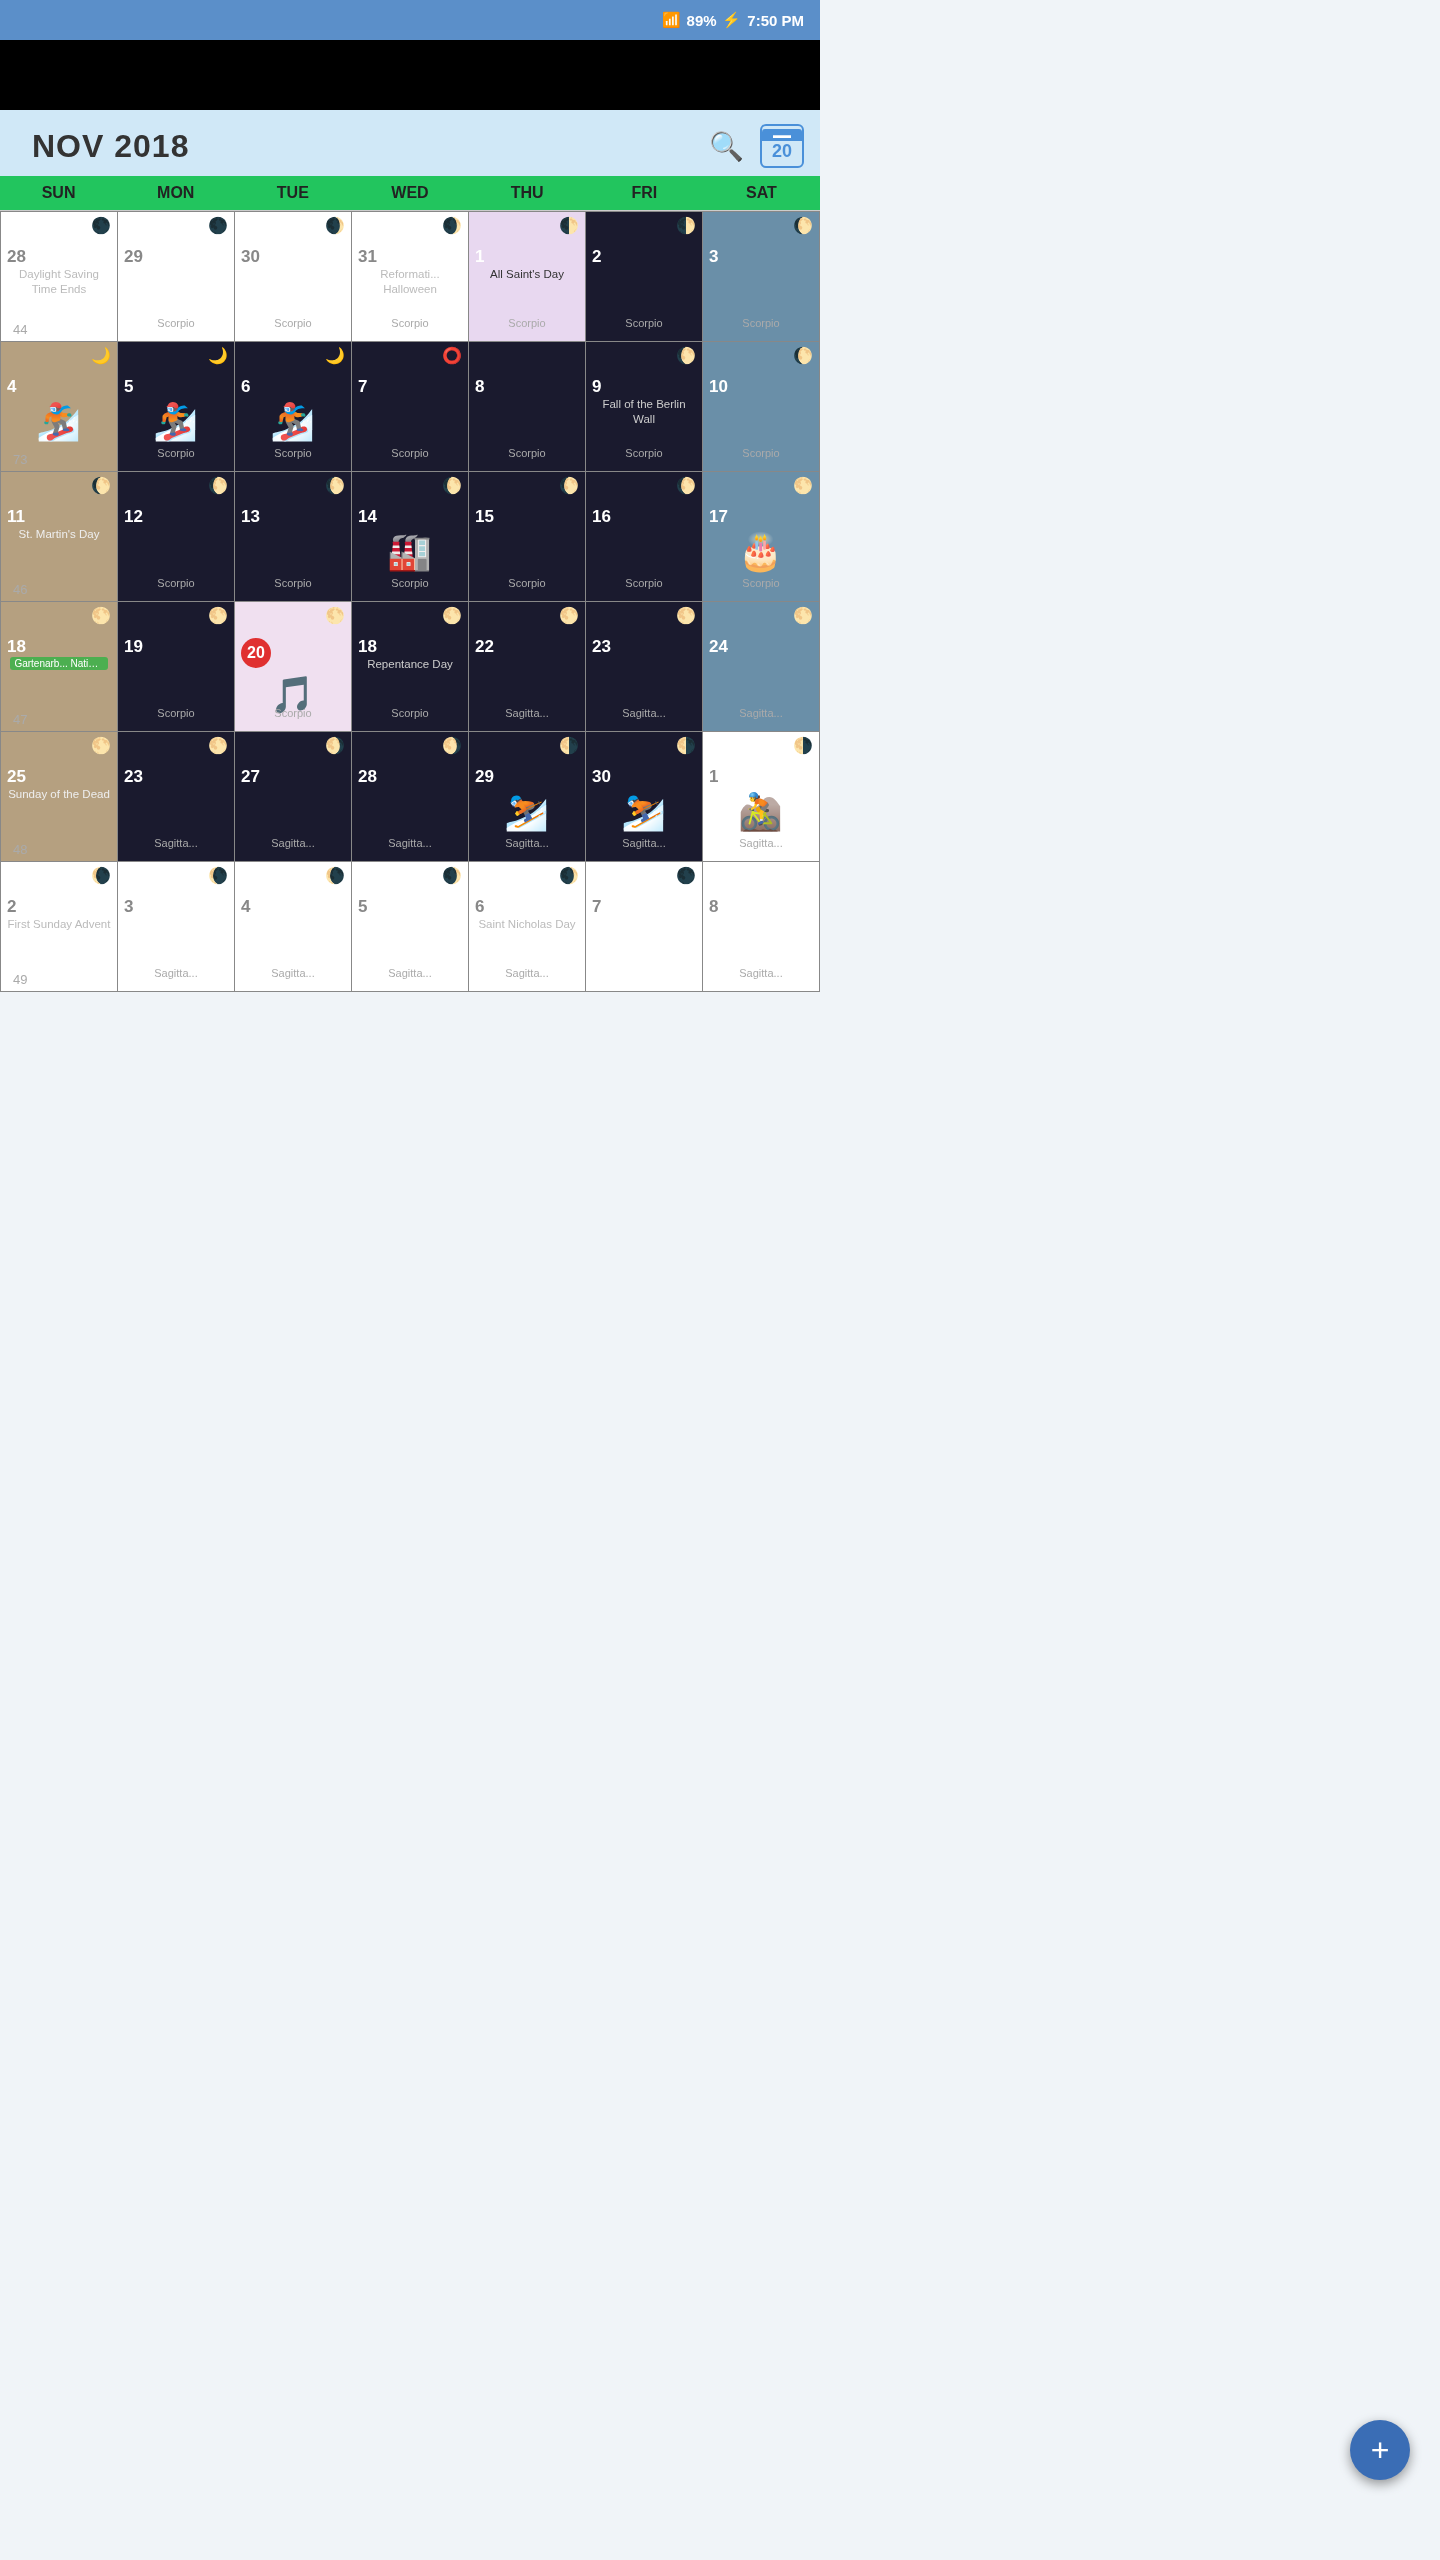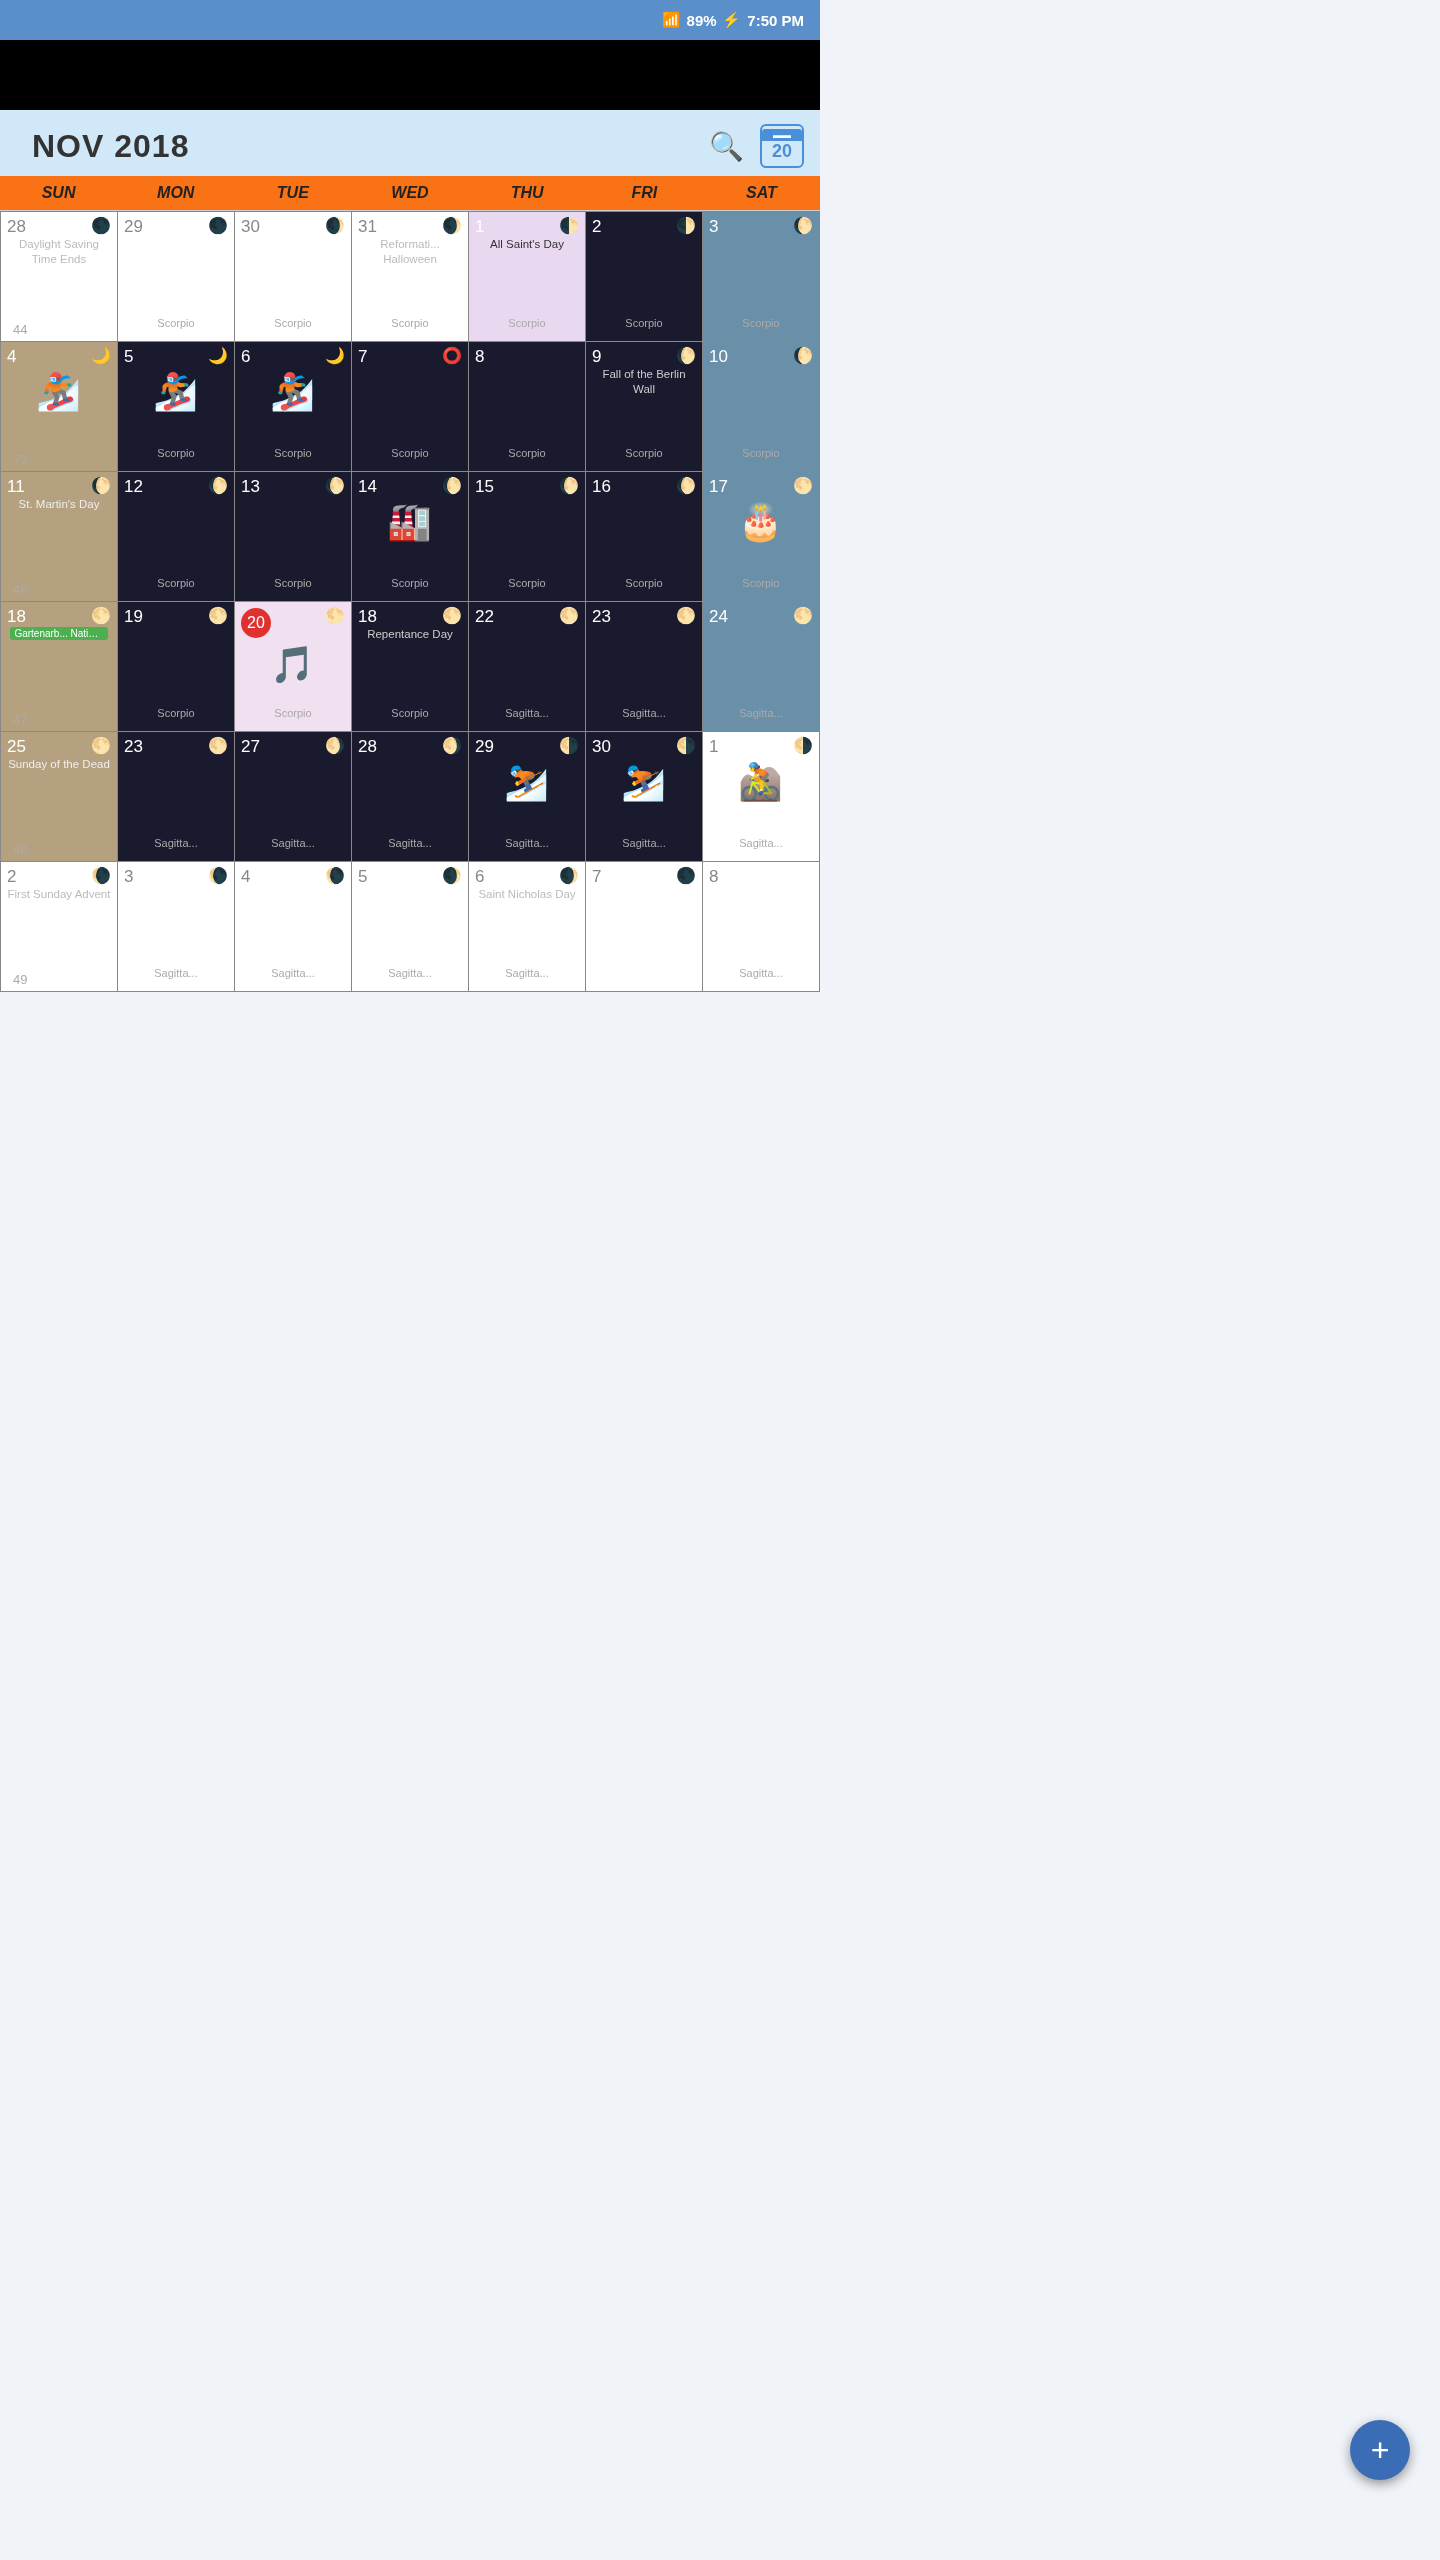--- a/index.html
+++ b/index.html
@@ -66,23 +66,22 @@
       justify-content: center;
       color: #4a90d9;
     }
     .calendar-icon-box .cal-top { font-size: 9px; background: #4a90d9; color: white; width: 100%; text-align: center; border-radius: 3px 3px 0 0; padding: 1px 0; }
     .calendar-icon-box .cal-num { font-size: 18px; font-weight: bold; line-height: 1.2; }
 
     
     .day-headers {
       display: grid;
       grid-template-columns: repeat(7, 1fr);
-      background: #f97316;
+      background: #22c55e;
       border-bottom: 1px solid #ccc;
-      font-style: italic;
     }
     .day-header {
       text-align: center;
       padding: 8px 0;
       font-weight: bold;
       font-size: 16px;
       color: #222;
     }
 
     
@@ -115,22 +114,23 @@
 
     .cell-top {
       width: 100%;
       display: flex;
       justify-content: space-between;
       align-items: flex-start;
       padding: 2px 2px 0 2px;
     }
     .cell-date {
       font-size: 17px;
-      font-weight: normal;
+      font-weight: bold;
       line-height: 1;
+      margin-top: 30px;
     }
     .cell-date.grey-text { color: #888; }
     .cell-date.white-text { color: #fff; }
     .cell-date.today-circle {
       background: #e03030;
       color: white;
       border-radius: 50%;
       width: 30px;
       height: 30px;
       display: flex;

